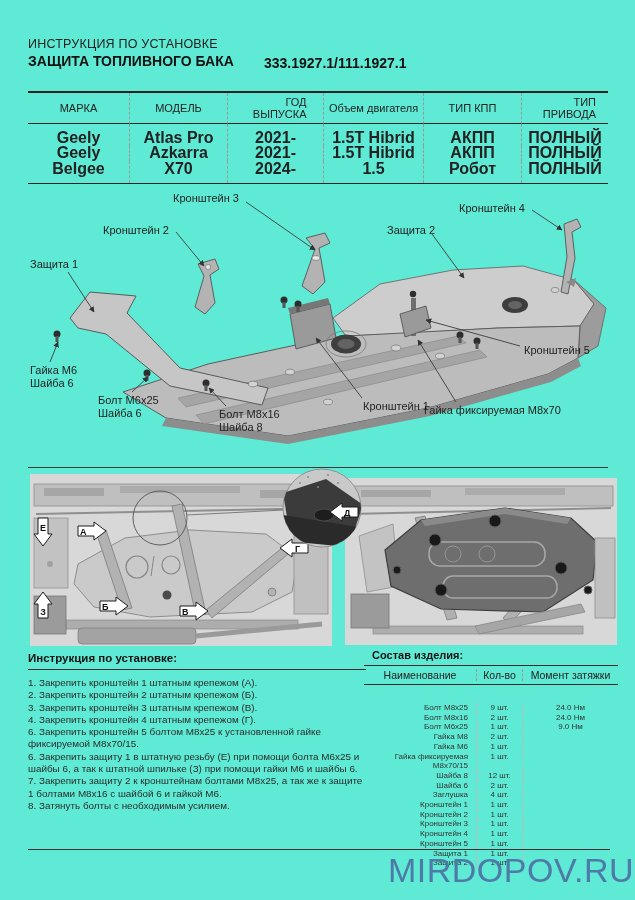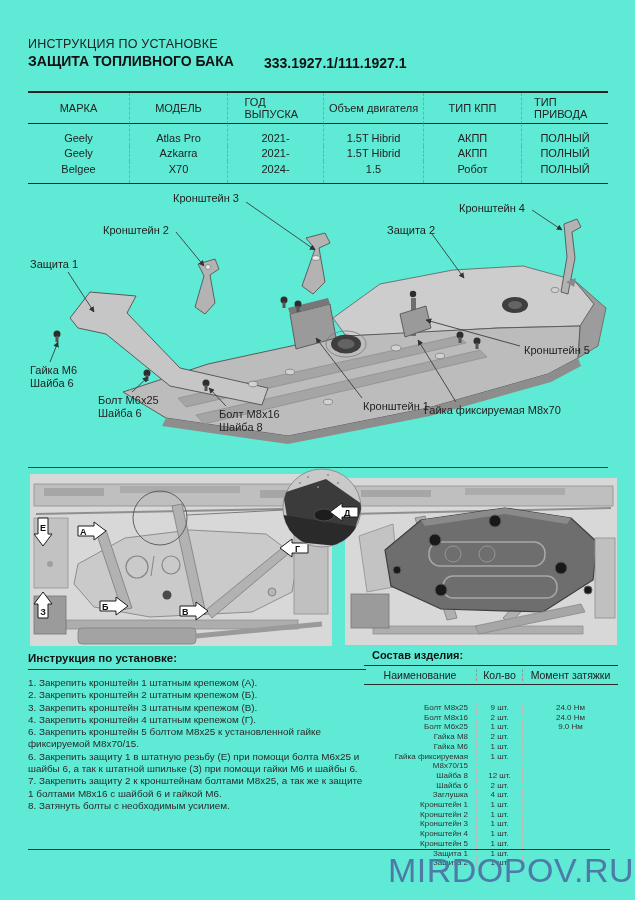--- a/index.html
+++ b/index.html
@@ -6,25 +6,25 @@
   .page{width:635px;height:900px;position:relative;background:#5eead4;overflow:hidden;
         font-family:"Liberation Sans",sans-serif;color:#1f1f1f;}
   
   .hdr1{position:absolute;left:28px;top:37px;font-size:12.5px;letter-spacing:.2px;color:#222;}
   .hdr2{position:absolute;left:28px;top:53px;font-size:14px;font-weight:700;color:#111;}
   .pnum{position:absolute;left:264px;top:55px;font-size:14px;font-weight:700;color:#111;}
   
   .ftable{position:absolute;left:28px;top:91px;width:580px;
           display:grid;grid-template-columns:101px 98px 96px 100px 98px 87px;
           border-top:2.5px solid #222;border-bottom:1.5px solid #222;}
-  .ftable>div{display:flex;align-items:center;justify-content:center;text-align:left;}
+  .ftable>div{display:flex;align-items:center;justify-content:center;text-align:right;}
   .ftable>div:not(:nth-child(6n+1)){border-left:1px dashed #9a9a9a;}
   .fhead{height:30px;font-size:11px;color:#222;border-bottom:1.5px solid #222;}
   .fhead.wrap span{max-width:62px;display:inline-block;}
-  .fcell{height:15.5px;font-size:11px;color:#222;}
+  .fcell{height:15.5px;font-size:16px;color:#222;font-weight:bold;}
   .ftable>div:nth-child(n+7):nth-child(-n+12){padding-top:6px;}
   .ftable>div:nth-child(n+19){padding-bottom:6px;}
   
   .diagram{position:absolute;left:28px;top:186px;width:580px;height:276px;}
   .dlab{font-size:11px;fill:#222;font-family:"Liberation Sans",sans-serif;}
   .ldr{stroke:#3c3c3c;stroke-width:.9;fill:none;}
   .divider1{position:absolute;left:28px;top:467px;width:580px;border-top:1.4px solid #3a3a3a;}
   .photos{position:absolute;left:28px;top:465px;width:590px;height:185px;}
   .mletter{font-size:9px;font-weight:700;fill:#111;font-family:"Liberation Sans",sans-serif;}
   .blkarrow{fill:#fff;stroke:#1c1c1c;stroke-width:1;}

